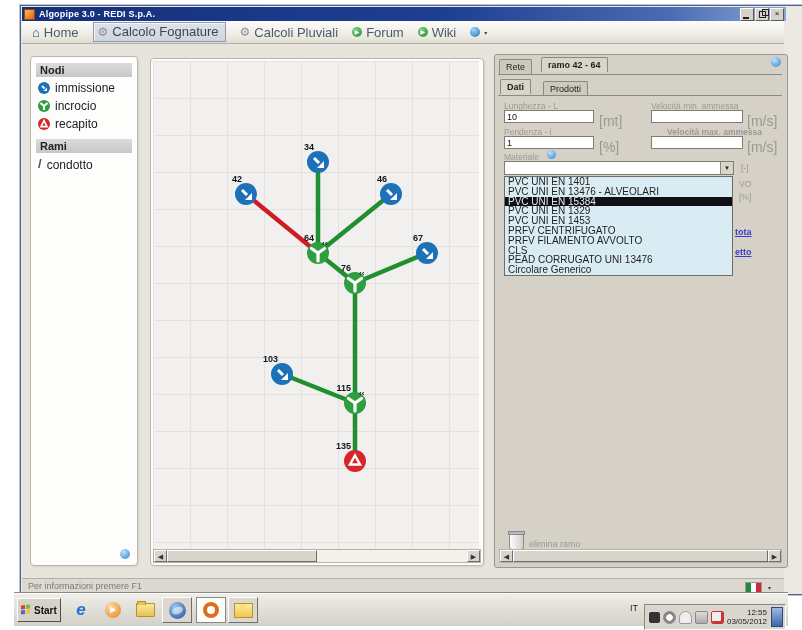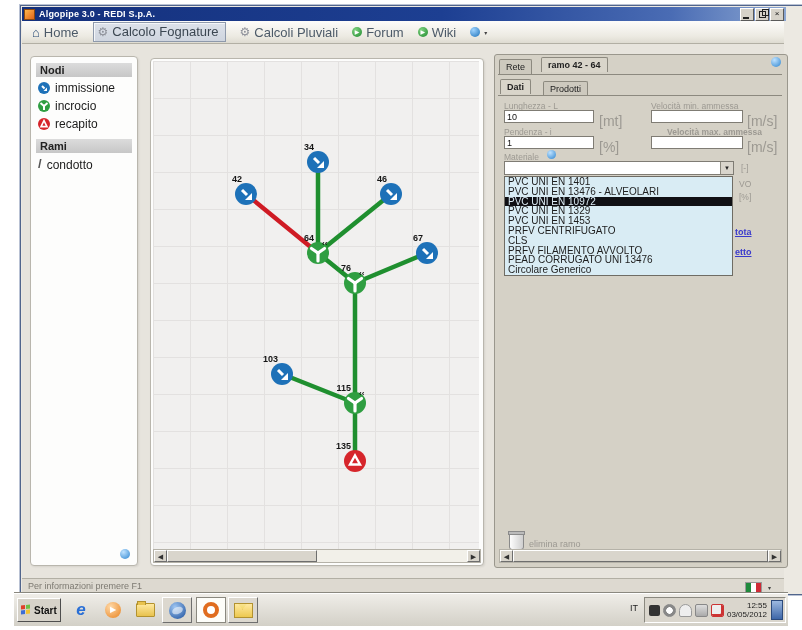--- a/index.html
+++ b/index.html
@@ -101,21 +101,21 @@
   .orange-play{width:16px;height:16px;border-radius:50%;background:radial-gradient(circle at 35% 30%,#ffd9a8,#e8821e);
     color:#fff;font-size:8px;line-height:16px;text-align:center;}
   .folder-ic{width:17px;height:12px;background:linear-gradient(#ffe9a0,#e8c24e);border:1px solid #b3922f;border-radius:1px;position:relative;}
   .folder-ic:before{content:"";position:absolute;left:0;top:-3px;width:7px;height:3px;background:#e8c24e;border:1px solid #b3922f;border-bottom:none;}
   .globe{width:17px;height:17px;border-radius:50%;background:radial-gradient(circle at 35% 30%,#9fc6f2,#1b4e9b);position:relative;}
   .globe:before{content:"";position:absolute;left:3px;top:5px;width:11px;height:7px;background:rgba(255,255,255,.55);border-radius:50%;transform:rotate(-20deg);}
   .donut{width:16px;height:16px;border-radius:50%;border:4px solid #e06c1e;box-sizing:border-box;background:#fff;}
   .mail-ic{width:17px;height:13px;background:linear-gradient(#ffe9a0,#edc84f);border:1px solid #b3922f;position:relative;overflow:hidden;}
   .mail-ic:before{content:"";position:absolute;left:-2px;top:-7px;width:20px;height:12px;transform:rotate(0deg);
     border-bottom:1px solid #b3922f;background:linear-gradient(#fff3c9,#f3d868);clip-path:polygon(0 0,100% 0,50% 100%);}
-  .tray{position:absolute;right:2px;top:3px;width:142px;height:26px;border:1px solid;border-color:#8a887f #fff #fff #8a887f;
+  .tray{position:absolute;right:2px;top:10px;width:142px;height:26px;border:1px solid;border-color:#8a887f #fff #fff #8a887f;
     background:#dad6cd;display:flex;align-items:center;padding:0 2px;box-sizing:border-box;}
   .lang{position:absolute;right:150px;top:9px;font-size:9px;color:#222;}
   .tray-ic{width:11px;height:11px;margin:0 1.5px;border-radius:2px;}
   .clock{margin-left:auto;text-align:right;font-size:8px;color:#222;line-height:9px;padding-right:2px;}
   .showdesk{width:10px;height:18px;background:linear-gradient(#9db9e0,#3d66a8);border:1px solid #2c4a7c;margin-left:2px;}
 </style>
 </head>
 <body>
 
 <div class="abs window">
@@ -306,26 +306,26 @@
       <span class="flabel" style="left:9px;top:97px;">Materiale</span>
       <span class="mini-blue" style="left:52px;top:95px;right:auto;bottom:auto;position:absolute;width:9px;height:9px;"></span>
       <div class="combo" style="left:9px;top:106px;width:230px;">
         <span class="combo-btn">▼</span>
       </div>
       <span class="frag" style="left:246px;top:108px;">[-]</span>
 
       <div class="dd-list" style="left:9px;top:121px;width:227px;">
           <div class="dd-item">PVC UNI EN 1401</div>
           <div class="dd-item">PVC UNI EN 13476 - ALVEOLARI</div>
-          <div class="dd-item dd-selected">PVC UNI EN 10972</div>
+          <div class="dd-item dd-selected">PVC UNI EN 15384</div>
           <div class="dd-item">PVC UNI EN 1329</div>
           <div class="dd-item">PVC UNI EN 1453</div>
           <div class="dd-item">PRFV CENTRIFUGATO</div>
+          <div class="dd-item">PRFV FILAMENTO AVVOLTO</div>
           <div class="dd-item">CLS</div>
-          <div class="dd-item">PRFV FILAMENTO AVVOLTO</div>
           <div class="dd-item">PEAD CORRUGATO UNI 13476</div>
           <div class="dd-item">Circolare Generico</div>
         </div>
 
       <span class="frag" style="left:244px;top:124px;">VO</span>
       <span class="frag" style="left:244px;top:137px;">[%]</span>
       <span class="frag-link" style="left:240px;top:172px;">tota</span>
       <span class="frag-link" style="left:240px;top:192px;">etto</span>
 
       <span class="trash" style="left:14px;top:478px;"></span>

